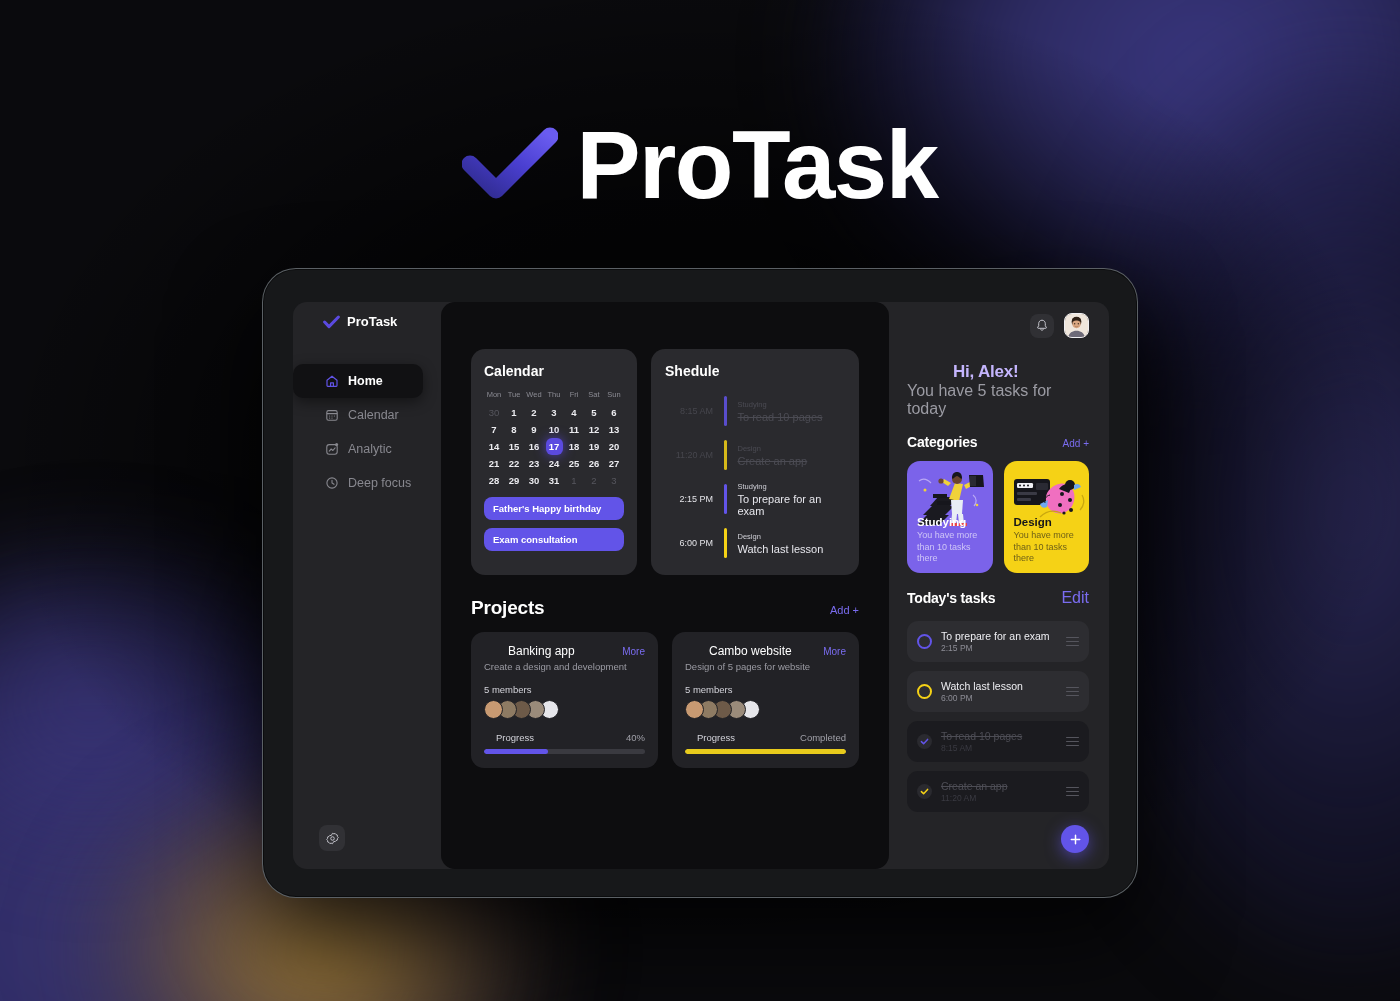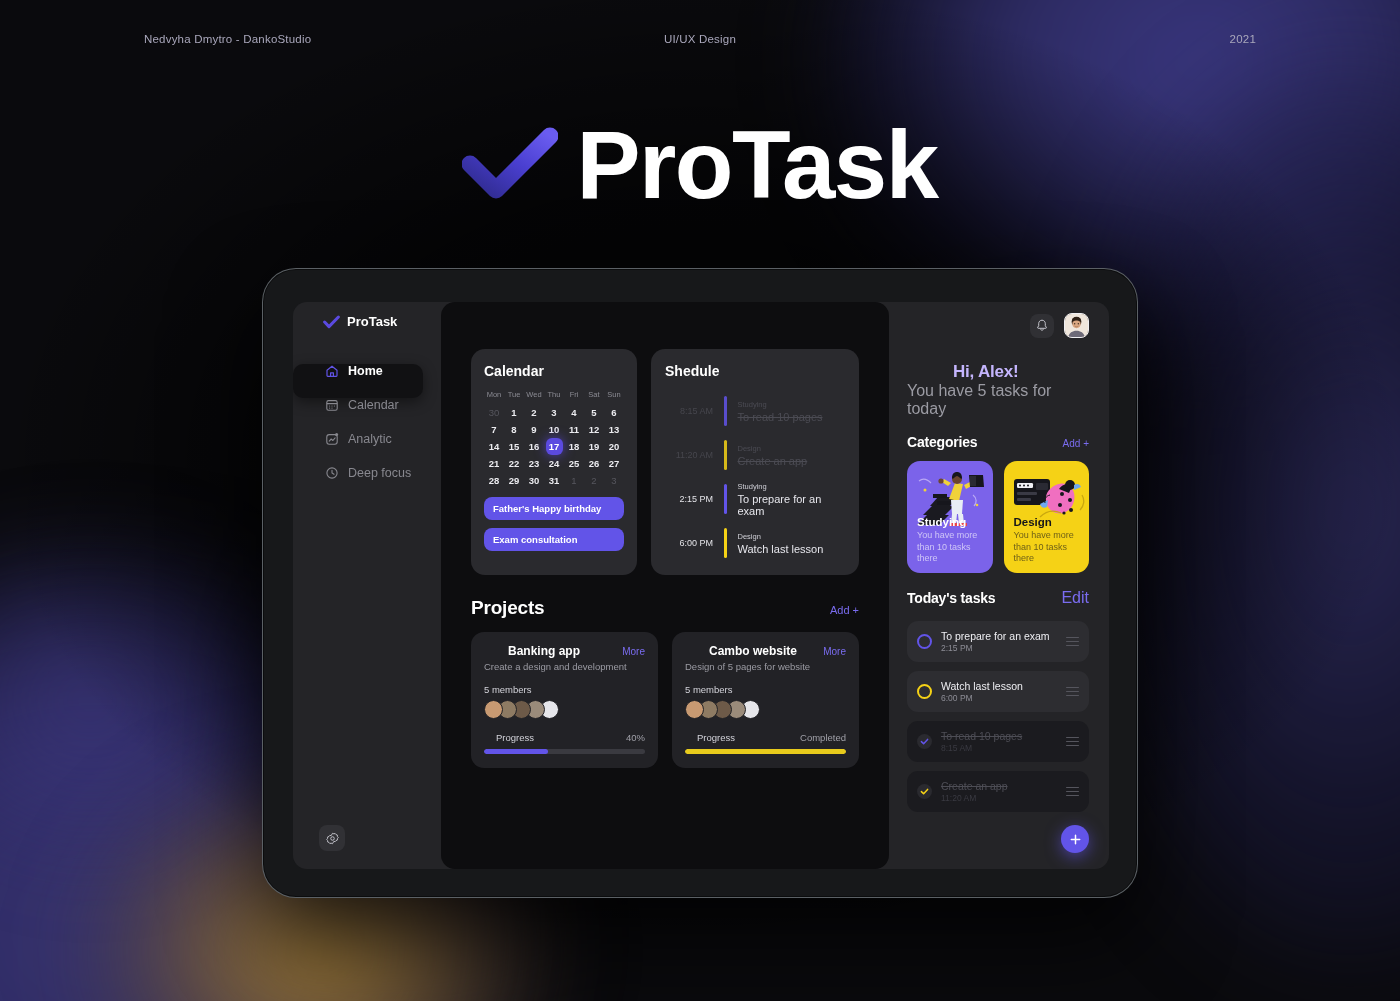--- a/index.html
+++ b/index.html
@@ -61,21 +61,21 @@
   .brand-name { font-size: 13px; font-weight: bold; color: #fff; }
   .topright { position: absolute; right: 20px; top: 11px; display: flex; align-items: center; gap: 10px; z-index: 5; }
   .icon-btn { width: 24px; height: 24px; border-radius: 8px; background: #303034;
               display: flex; align-items: center; justify-content: center; cursor: pointer; }
   .avatar-btn { width: 25px; height: 25px; border-radius: 8px; overflow: hidden;
                 border: 1.5px solid #f0f0f3; background: #8d7f74; cursor: pointer; position: relative; }
 
   
   .sidebar { width: 148px; flex: none; position: relative; padding-top: 62px; }
   .nav { display: flex; flex-direction: column; }
-  .nav-item { display: flex; gap: 9px; height: 34px;
+  .nav-item { display: flex; align-items: center; gap: 9px; height: 34px;
               padding-left: 32px; font-size: 12.5px; color: #88888f; cursor: pointer; }
   .nav-item.active { background: #111113; color: #fff; font-weight: bold;
                      border-radius: 10px; margin-left: 0px; width: 130px;
                      box-shadow: 0 4px 14px rgba(0,0,0,0.45); }
   .nav-item .nic { width: 14px; height: 14px; flex: none; display: block; }
   .settings-btn { position: absolute; left: 26px; bottom: 18px; width: 26px; height: 26px;
                   border-radius: 8px; background: #313135; display: flex;
                   align-items: center; justify-content: center; cursor: pointer; }
 
   
@@ -115,21 +115,21 @@
   .sch-row.done .sch-cat { color: #4b4b53; }
   .sch-row.done .sch-name { color: #4b4b53; text-decoration: line-through; }
 
   .sec-head { display: flex; align-items: baseline; justify-content: space-between; margin-top: 22px; }
   .sec-title { font-size: 19px; font-weight: bold; color: #fff; letter-spacing: -0.2px; }
   .link { font-size: 11px; color: #7a6cf0; cursor: pointer; }
 
   .proj-row { display: flex; gap: 14px; margin-top: 13px; }
   .proj { flex: 1; background: #222226; border-radius: 13px; padding: 12px 13px 14px; }
   .proj-top { display: flex; align-items: baseline; justify-content: space-between; }
-  .proj-name { font-size: 12px; font-weight: bold; color: #fff; padding-left: 24px; }
+  .proj-name { font-size: 12px; font-weight: normal; color: #fff; padding-left: 24px; }
   .proj-more { font-size: 10px; color: #7a6cf0; cursor: pointer; }
   .proj-desc { font-size: 9.5px; color: #9b9ba3; margin-top: 3px; }
   .members-label { font-size: 9.5px; color: #d3d3da; margin-top: 12px; }
   .avatars { display: flex; margin-top: 5px; }
   .av { width: 19px; height: 19px; border-radius: 50%; margin-right: -5px;
         border: 1.5px solid #222226; background: #6c6358; }
   .prog-head { display: flex; justify-content: space-between; align-items: baseline; margin-top: 13px; padding-left: 12px; }
   .prog-label { font-size: 9.5px; color: #d3d3da; }
   .prog-val { font-size: 9.5px; color: #a0a0a8; }
   .prog-track { height: 5px; border-radius: 3px; background: #3a3a40; margin-top: 6px; overflow: hidden; }
@@ -174,25 +174,20 @@
 
 <div class="stage">
 
   <div class="glow glow-tr"></div>
   <div class="glow glow-rt2"></div>
   <div class="glow glow-bl"></div>
   <div class="glow glow-bl2"></div>
   <div class="glow glow-gold"></div>
   <div class="vignette"></div>
 
-  <div class="page-header">
-    <div class="ph-left">Nedvyha Dmytro - DankoStudio</div>
-    <div class="ph-center">UI/UX Design</div>
-    <div class="ph-right">2021</div>
-  </div>
 
   <div class="hero">
     <svg class="hero-check" viewBox="0 0 96 78">
       <defs>
         <linearGradient id="gchk" x1="0" y1="1" x2="1" y2="0">
           <stop offset="0%" stop-color="#2e2a8c"></stop>
             <stop offset="55%" stop-color="#4a3fd0"></stop>
           <stop offset="100%" stop-color="#6a5cf0"></stop>
         </linearGradient>
       </defs>

